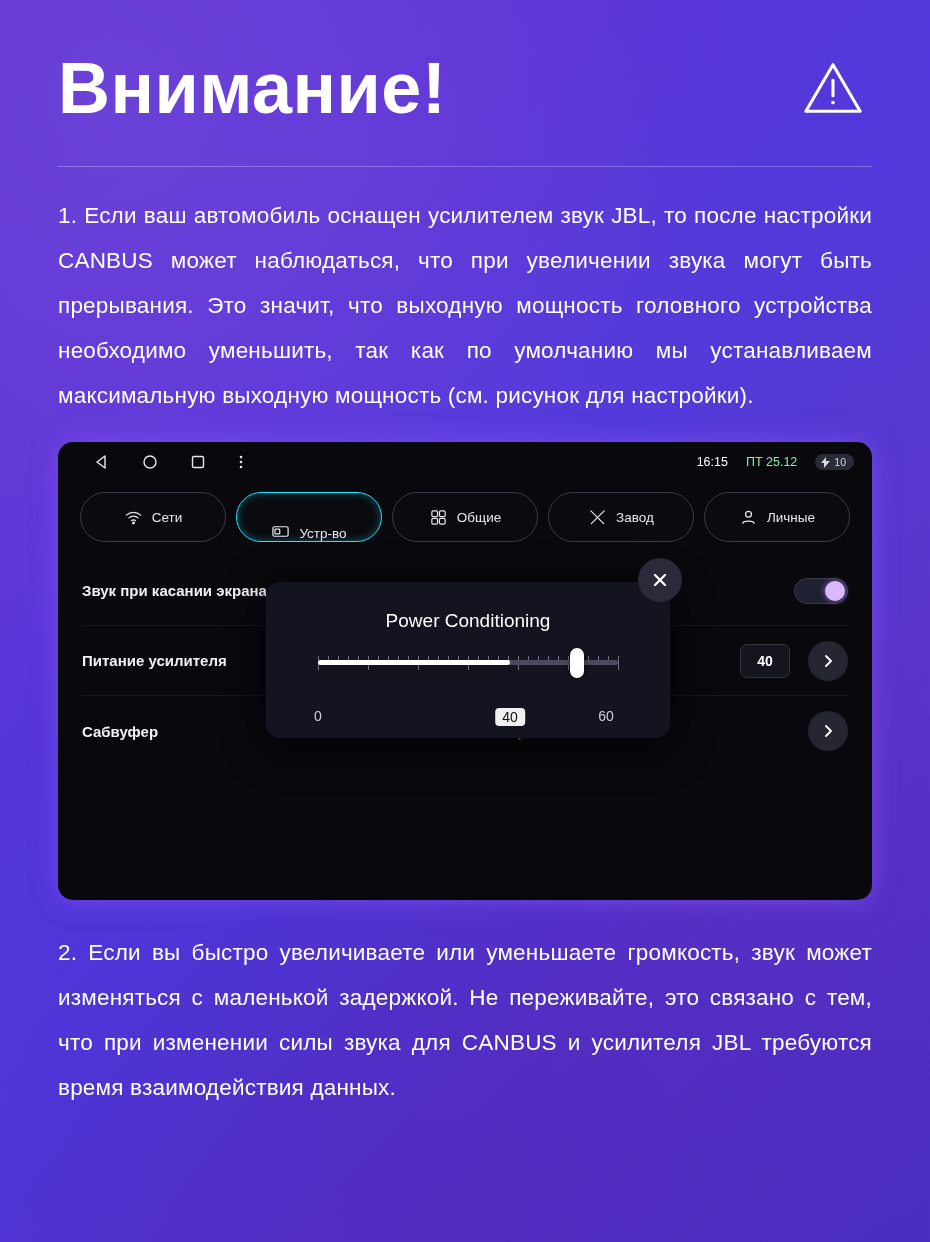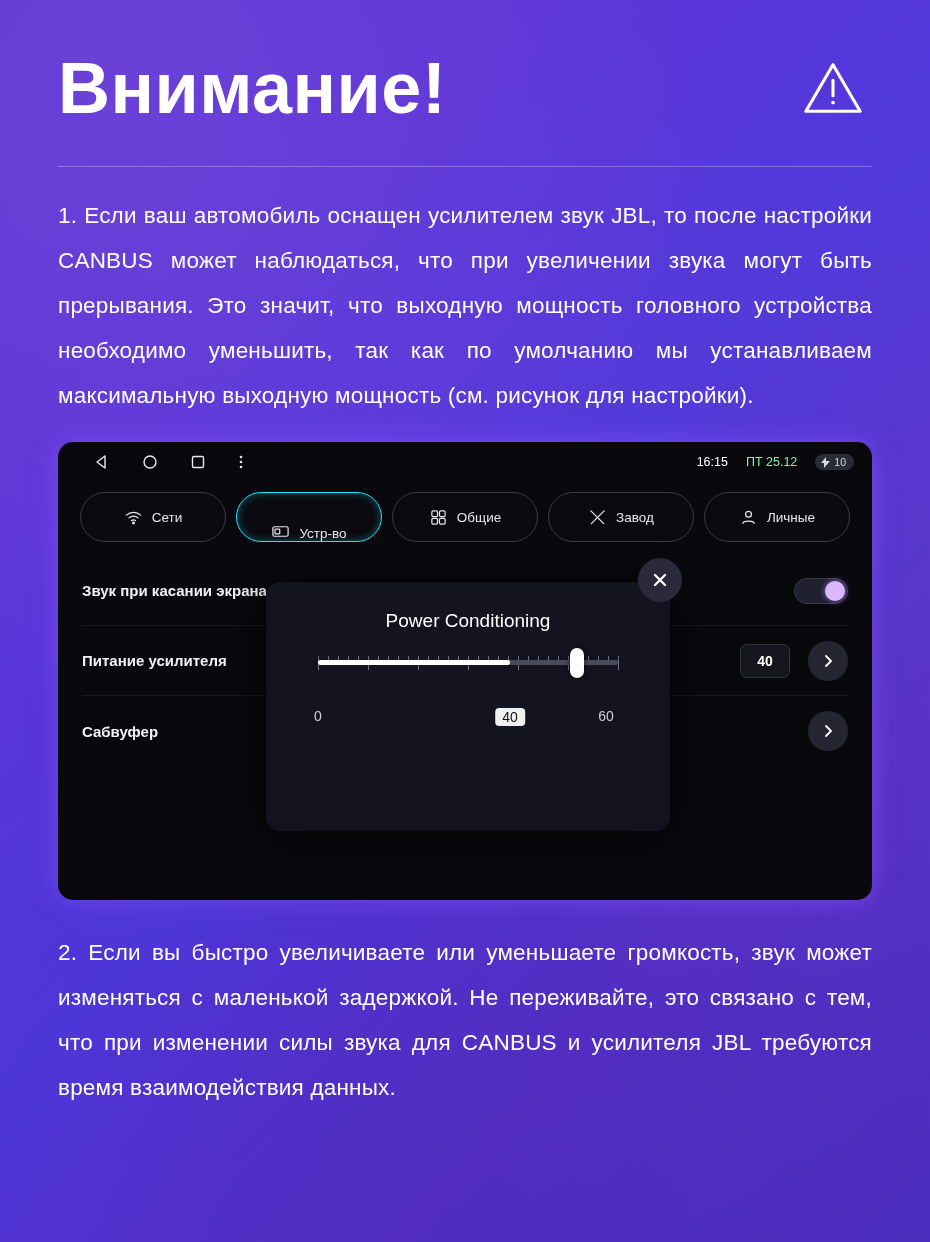--- a/index.html
+++ b/index.html
@@ -192,21 +192,21 @@
     background: #d9b8ff;
     box-shadow: 0 0 6px rgba(190,140,255,0.7);
   }
 
   
   .modal {
     position: absolute;
     left: 208px;
     top: 140px;
     width: 404px;
-    height: 249px;
+    height: 156px;
     background: #141420;
     border-radius: 14px;
     box-shadow: 0 8px 40px rgba(0,0,0,0.6);
   }
   .modal-title {
     text-align: center;
     color: #fff;
     font-size: 19px;
     padding-top: 28px;
     font-weight: normal;

